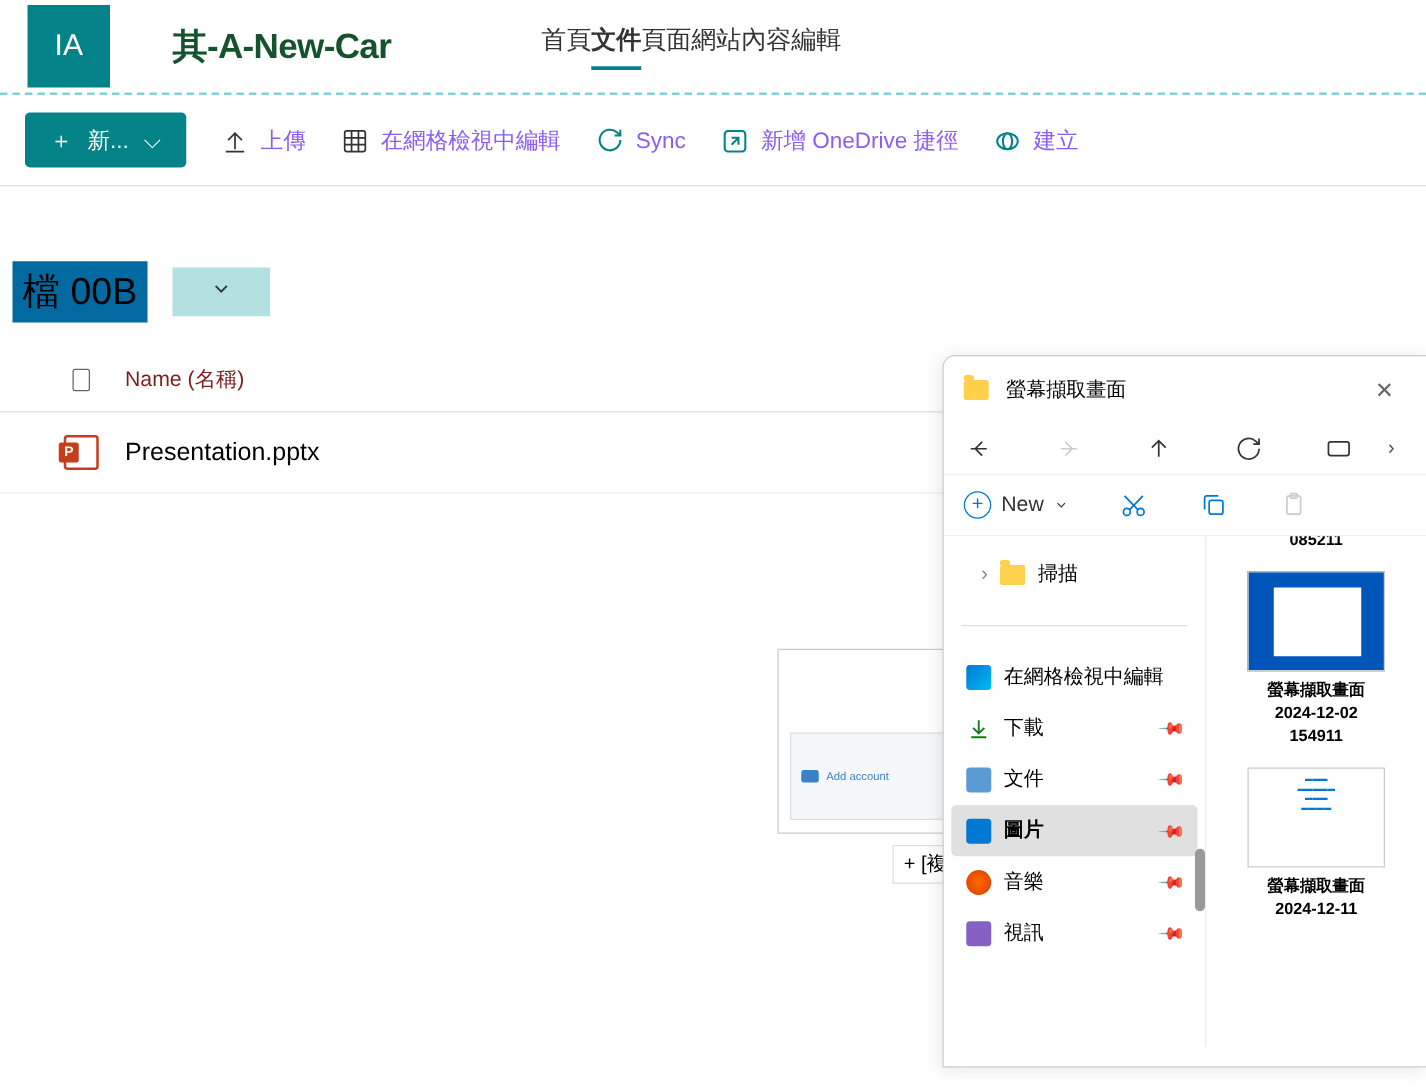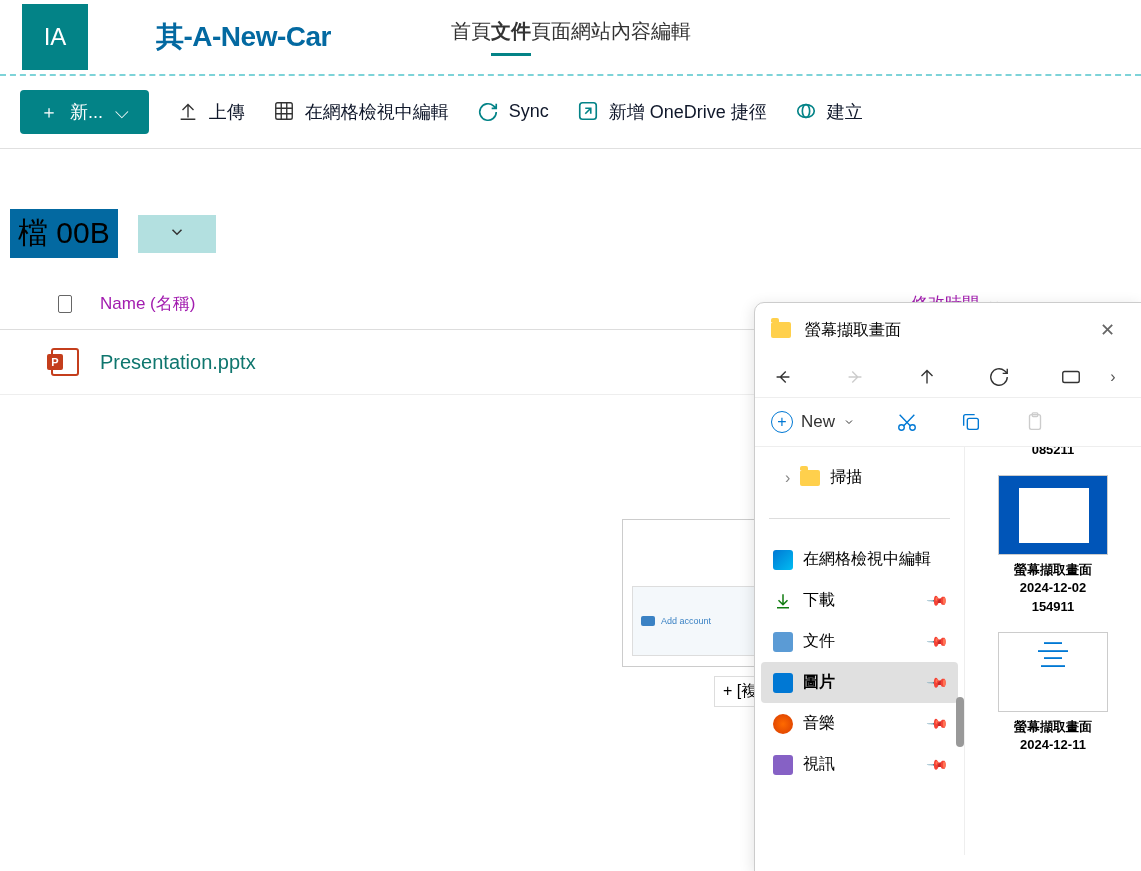--- a/index.html
+++ b/index.html
@@ -1,51 +1,51 @@
 <!DOCTYPE html>
 <html><head>
   <meta charset="utf-8">
   <style>
     * { margin: 0; padding: 0; box-sizing: border-box; font-family: "Segoe UI", "Microsoft JhengHei", sans-serif; }
     body { width: 1141px; height: 871px; background: #fff; overflow: hidden; position: relative; }
 
     
     .header { display: flex; align-items: center; padding: 4px 22px; gap: 20px; }
     .logo-tile { width: 66px; height: 66px; background: #038387; color: #fff; display: flex; align-items: center; justify-content: center; font-size: 24px; font-weight: 400; }
-    .site-title { font-size: 28px; font-weight: 700; color: #0369a1; letter-spacing: -0.5px; margin-left: 48px; }
+    .site-title { font-size: 28px; font-weight: 700; color: #14532d; letter-spacing: -0.5px; margin-left: 30px; }
     .nav-tabs { display: flex; margin-left: 100px; }
     .nav-tab { font-size: 20px; color: #333; cursor: pointer; padding-bottom: 8px; border-bottom: 3px solid transparent; }
     .nav-tab.active { border-bottom-color: #038387; font-weight: 600; }
 
     .dashed-border { border-top: 2px dashed #7dd3d8; margin: 0; }
 
     
     .toolbar { display: flex; align-items: center; padding: 14px 20px; gap: 28px; border-bottom: 1px solid #e0e0e0; }
     .btn-new { background: #038387; color: #fff; padding: 10px 20px; border-radius: 4px; display: flex; align-items: center; gap: 12px; font-size: 18px; cursor: pointer; }
-    .toolbar-item { display: flex; align-items: flex-start; gap: 10px; font-size: 18px; color: #0f172a; cursor: pointer; }
+    .toolbar-item { display: flex; align-items: flex-end; gap: 10px; font-size: 18px; color: #8b5cf6; cursor: pointer; }
     .toolbar-icon { width: 22px; height: 22px; display: inline-flex; align-items: center; justify-content: center; }
 
     
     .lib-title-row { display: flex; align-items: center; gap: 20px; padding: 60px 10px 20px; }
     .lib-title { font-size: 30px; background: #0369a1; padding: 4px 8px; }
     .lib-chevron { background: #b3e0e0; padding: 8px 30px; cursor: pointer; }
 
     
-    .list-header { display: flex; align-items: center; padding: 14px 30px; border-bottom: 1px solid #ddd; font-size: 17px; color: #a21caf; }
+    .list-header { display: flex; align-items: center; padding: 14px 30px; border-bottom: 1px solid #ddd; font-size: 17px; color: #7f1d1d; }
     .col-icon { width: 70px; display: flex; justify-content: center; }
     .col-name { flex: 1; }
     .col-modified { width: 200px; display: flex; align-items: center; gap: 8px; }
 
     
-    .file-row { display: flex; align-items: center; padding: 18px 30px; border-bottom: 1px solid #eee; font-size: 20px; color: #0f766e; }
+    .file-row { display: flex; align-items: center; padding: 18px 30px; border-bottom: 1px solid #eee; font-size: 20px; color: #000000; }
     .file-icon-ppt { width: 28px; height: 28px; border: 2px solid #c43e1c; border-radius: 3px; position: relative; background: #fff; }
     .file-icon-ppt::before { content: 'P'; position: absolute; left: -6px; top: 4px; width: 16px; height: 16px; background: #c43e1c; color: #fff; font-size: 11px; font-weight: bold; display: flex; align-items: center; justify-content: center; border-radius: 2px; }
 
     
-    .explorer { position: absolute; left: 754px; top: 302px; width: 388px; height: 570px; background: #fff; border: 1px solid #ccc; border-radius: 10px 0 0 0; box-shadow: -2px 2px 14px rgba(0,0,0,0.1); }
+    .explorer { position: absolute; left: 754px; top: 284px; width: 388px; height: 570px; background: #fff; border: 1px solid #ccc; border-radius: 10px 0 0 0; box-shadow: -2px 2px 14px rgba(0,0,0,0.1); }
     .explorer-titlebar { display: flex; align-items: center; padding: 12px 16px; gap: 14px; }
     .folder-icon-sm { width: 20px; height: 16px; background: #ffd04c; border-radius: 2px; position: relative; }
     .folder-icon-sm::before { content: ''; position: absolute; top: -4px; left: 0; width: 8px; height: 4px; background: #ffd04c; border-radius: 2px 2px 0 0; }
     .explorer-title { font-size: 16px; flex: 1; }
     .explorer-close { font-size: 18px; color: #666; cursor: pointer; padding: 4px 10px; }
     .explorer-nav { display: flex; align-items: center; padding: 8px 16px; gap: 48px; border-bottom: 1px solid #eee; }
     .nav-icon { width: 24px; height: 24px; color: #555; cursor: pointer; display: flex; align-items: center; justify-content: center; }
     .nav-icon.disabled { color: #ccc; }
     .explorer-toolbar { display: flex; align-items: center; padding: 12px 16px; gap: 40px; border-bottom: 1px solid #eee; }
     .btn-new-exp { display: flex; align-items: center; gap: 8px; color: #333; font-size: 17px; cursor: pointer; }

